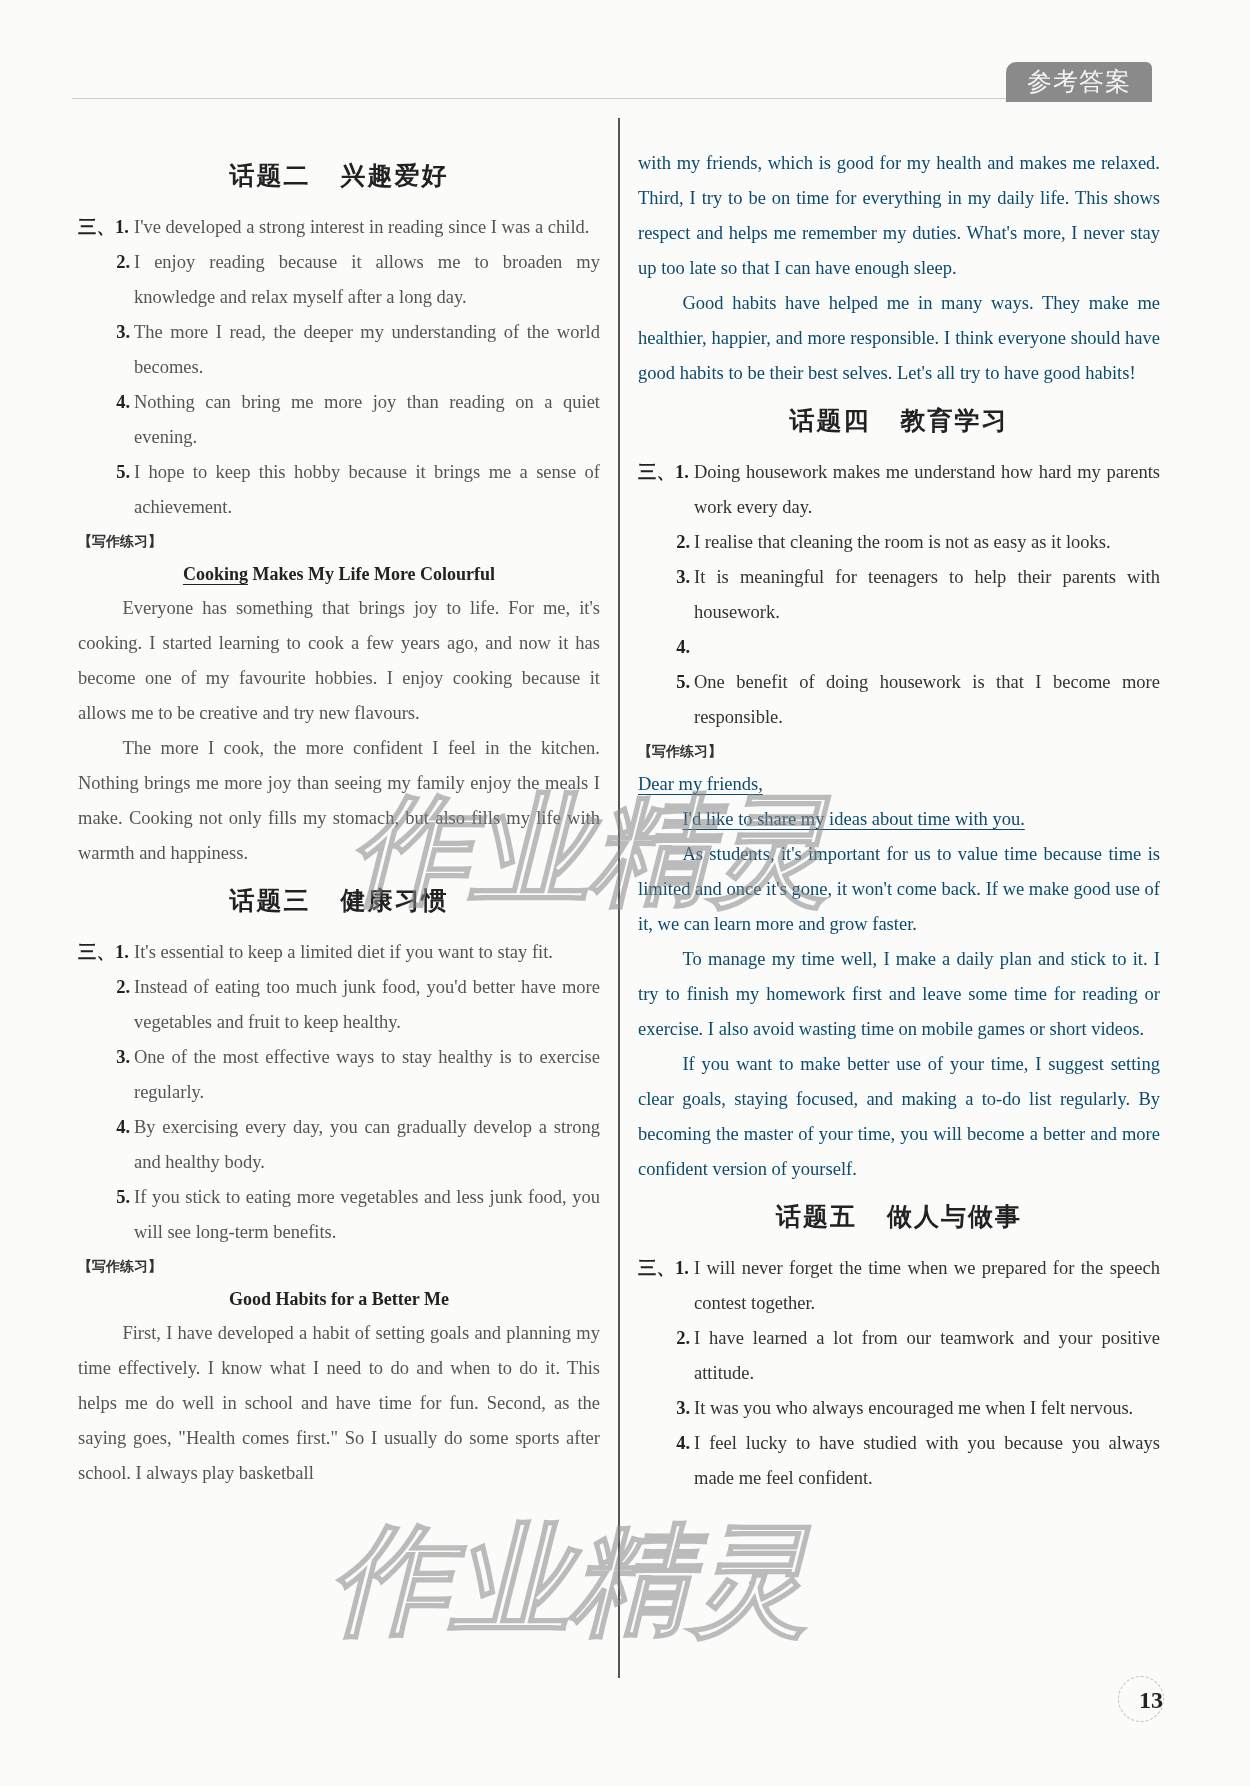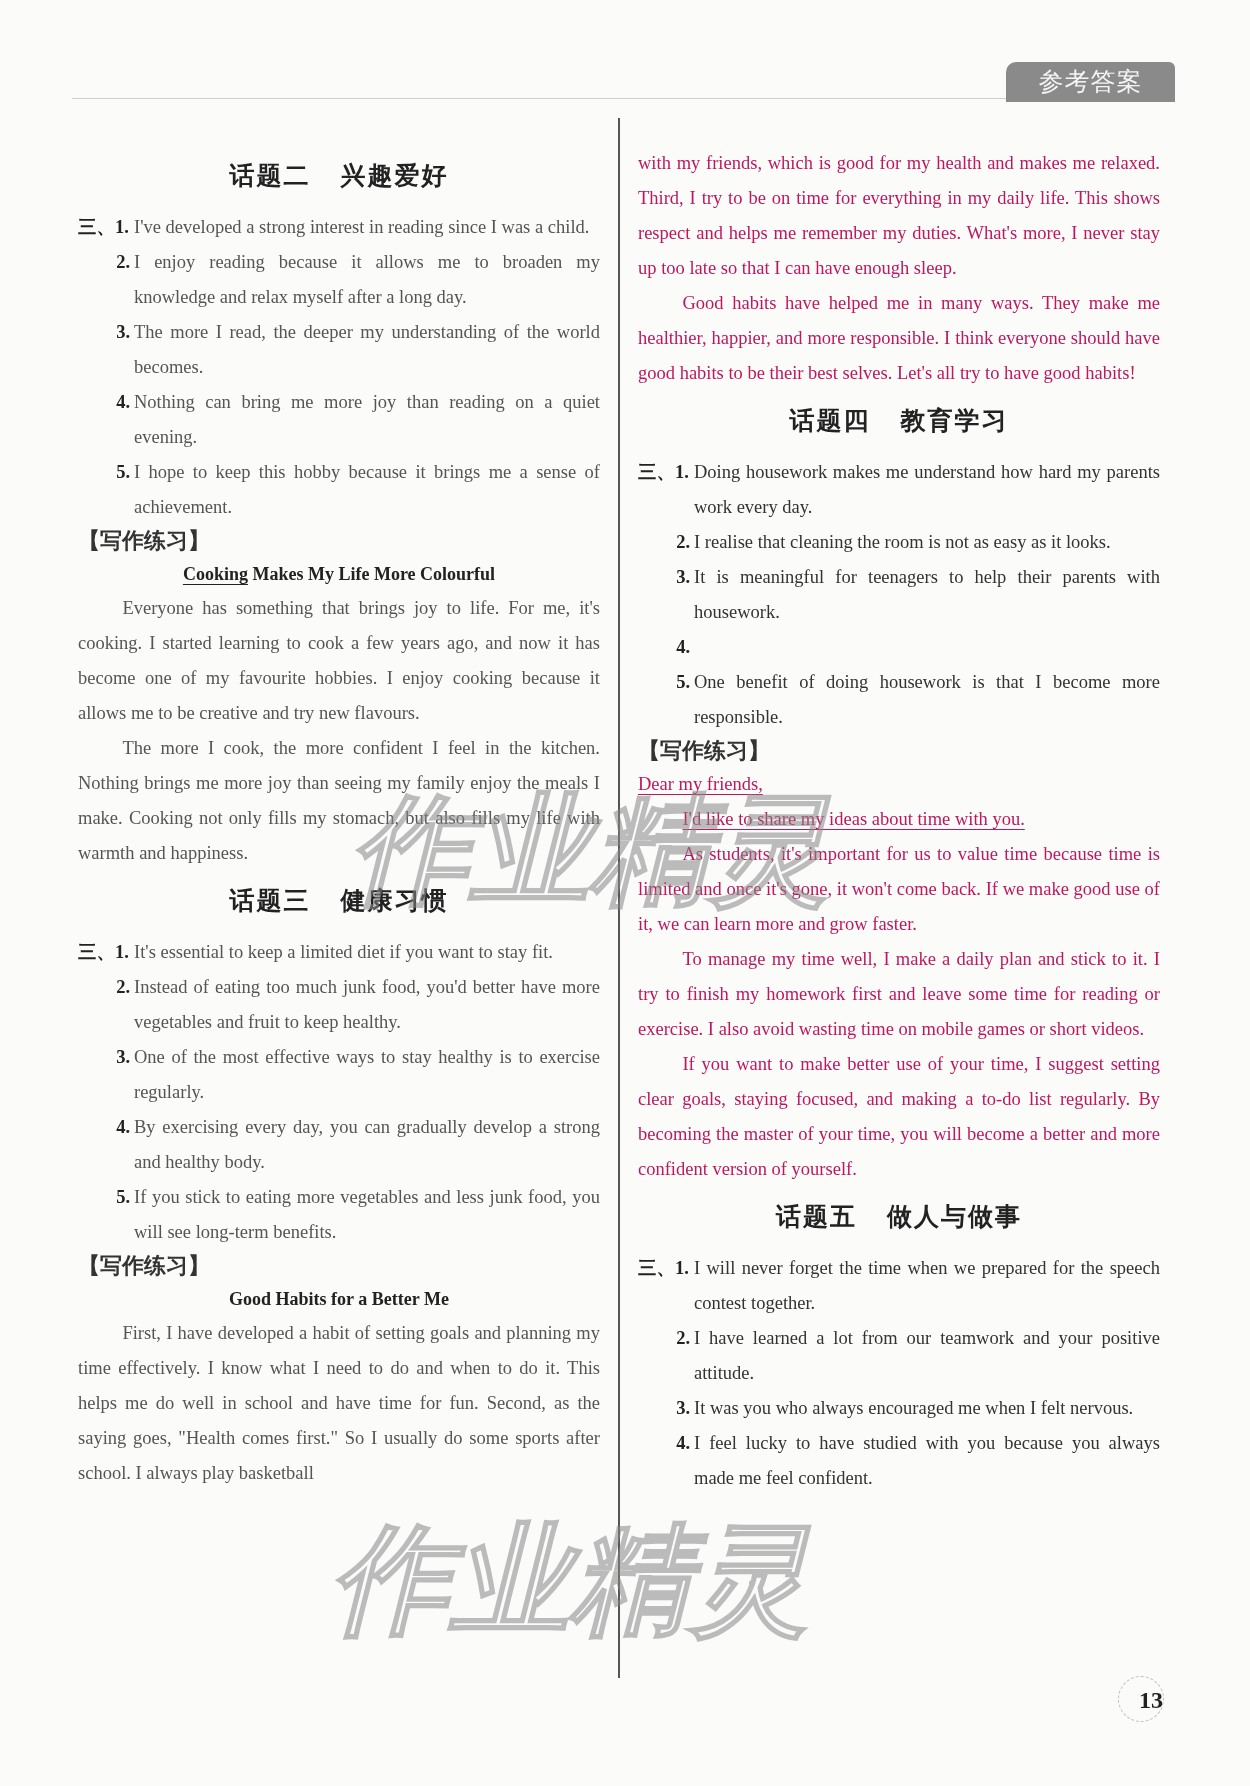--- a/index.html
+++ b/index.html
@@ -1,39 +1,39 @@
 <!DOCTYPE html>
 <html><head>
 <meta charset="utf-8">
 <style>
   html,body{margin:0;padding:0;}
   body{width:1250px;height:1786px;background:#fbfbfa;position:relative;overflow:hidden;
        font-family:"Liberation Serif","DejaVu Serif",serif;color:#2a2a2a;}
   .top-rule{position:absolute;left:72px;top:98px;width:1080px;height:1px;background:#cfcfcf;}
-  .header-tab{position:absolute;left:1006px;top:62px;width:169px;height:40px;background:#8a8a8a;
+  .header-tab{position:absolute;left:1006px;top:62px;width:146px;height:40px;background:#8a8a8a;
        border-radius:10px 6px 0 0;color:#f4f4f4;font-family:"DejaVu Sans",sans-serif;font-size:25px;
        line-height:40px;text-align:center;letter-spacing:1px;}
   .col{position:absolute;top:112px;font-size:18.5px;line-height:35px;margin-top:34px;}
   .col-left{left:78px;width:522px;}
   .col-right{left:638px;width:522px;}
   .divider{position:absolute;left:618px;top:118px;width:1.5px;height:1560px;background:#555;}
   .topic{font-family:"DejaVu Sans",sans-serif;font-weight:bold;font-size:25px;text-align:center;
        margin:10px 0 14px;letter-spacing:2px;color:#222;line-height:40px;}
   .topic .gap{display:inline-block;width:30px;}
   .item{display:flex;text-align:justify;justify-content:space-between;}
   .item .num{flex:0 0 auto;font-weight:bold;color:#222;}
   .item .first{width:56px;}
   .item .sub{width:56px;text-align:right;padding-right:4px;box-sizing:border-box;}
   .item .txt{flex:1;text-align:justify;color:#555;}
   .col-right .item .txt{color:#333;}
-  .wp{font-family:"DejaVu Sans",sans-serif;font-weight:bold;font-size:22px;color:#333;line-height:32px;}
+  .wp{font-family:"DejaVu Sans",sans-serif;font-weight:bold;font-size:14px;color:#333;line-height:32px;}
   .essay-title{text-align:center;font-weight:bold;font-size:18px;color:#222;line-height:34px;}
   .essay-title .ul{text-decoration:underline;}
   .para{text-indent:2.4em;text-align:justify;color:#555;}
-  .col-right .para{color:#be185d;}
+  .col-right .para{color:#0c4a6e;}
   .para.noindent{text-indent:0;}
   .ul{text-decoration:underline;text-underline-offset:4px;}
   .page-num{position:absolute;left:1118px;top:1676px;width:44px;height:44px;border-radius:50%;
        border:1px dashed #bbb;font-weight:bold;font-size:24px;text-align:right;line-height:46px;color:#222;}
   .watermark{position:absolute;font-family:"DejaVu Sans",sans-serif;font-weight:bold;font-size:120px;
        color:transparent;-webkit-text-stroke:1.5px #888;opacity:.55;font-style:italic;pointer-events:none;}
 </style>
 </head>
 <body>
 

